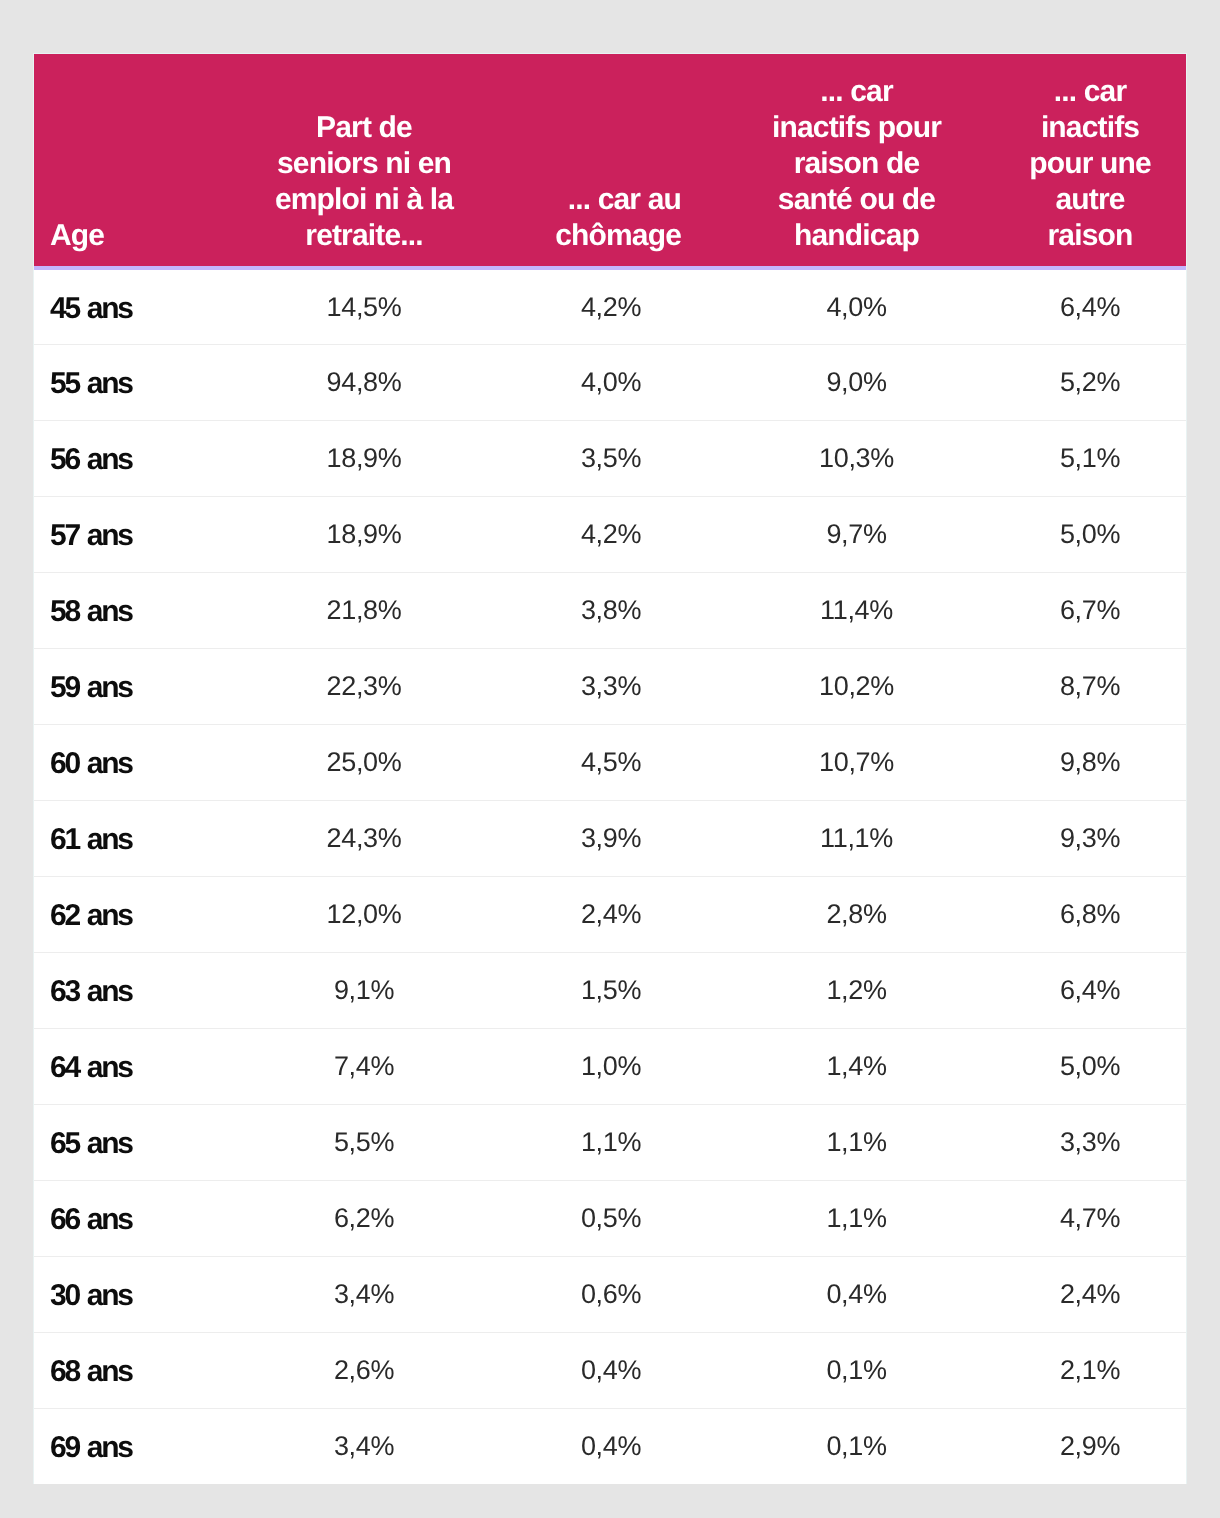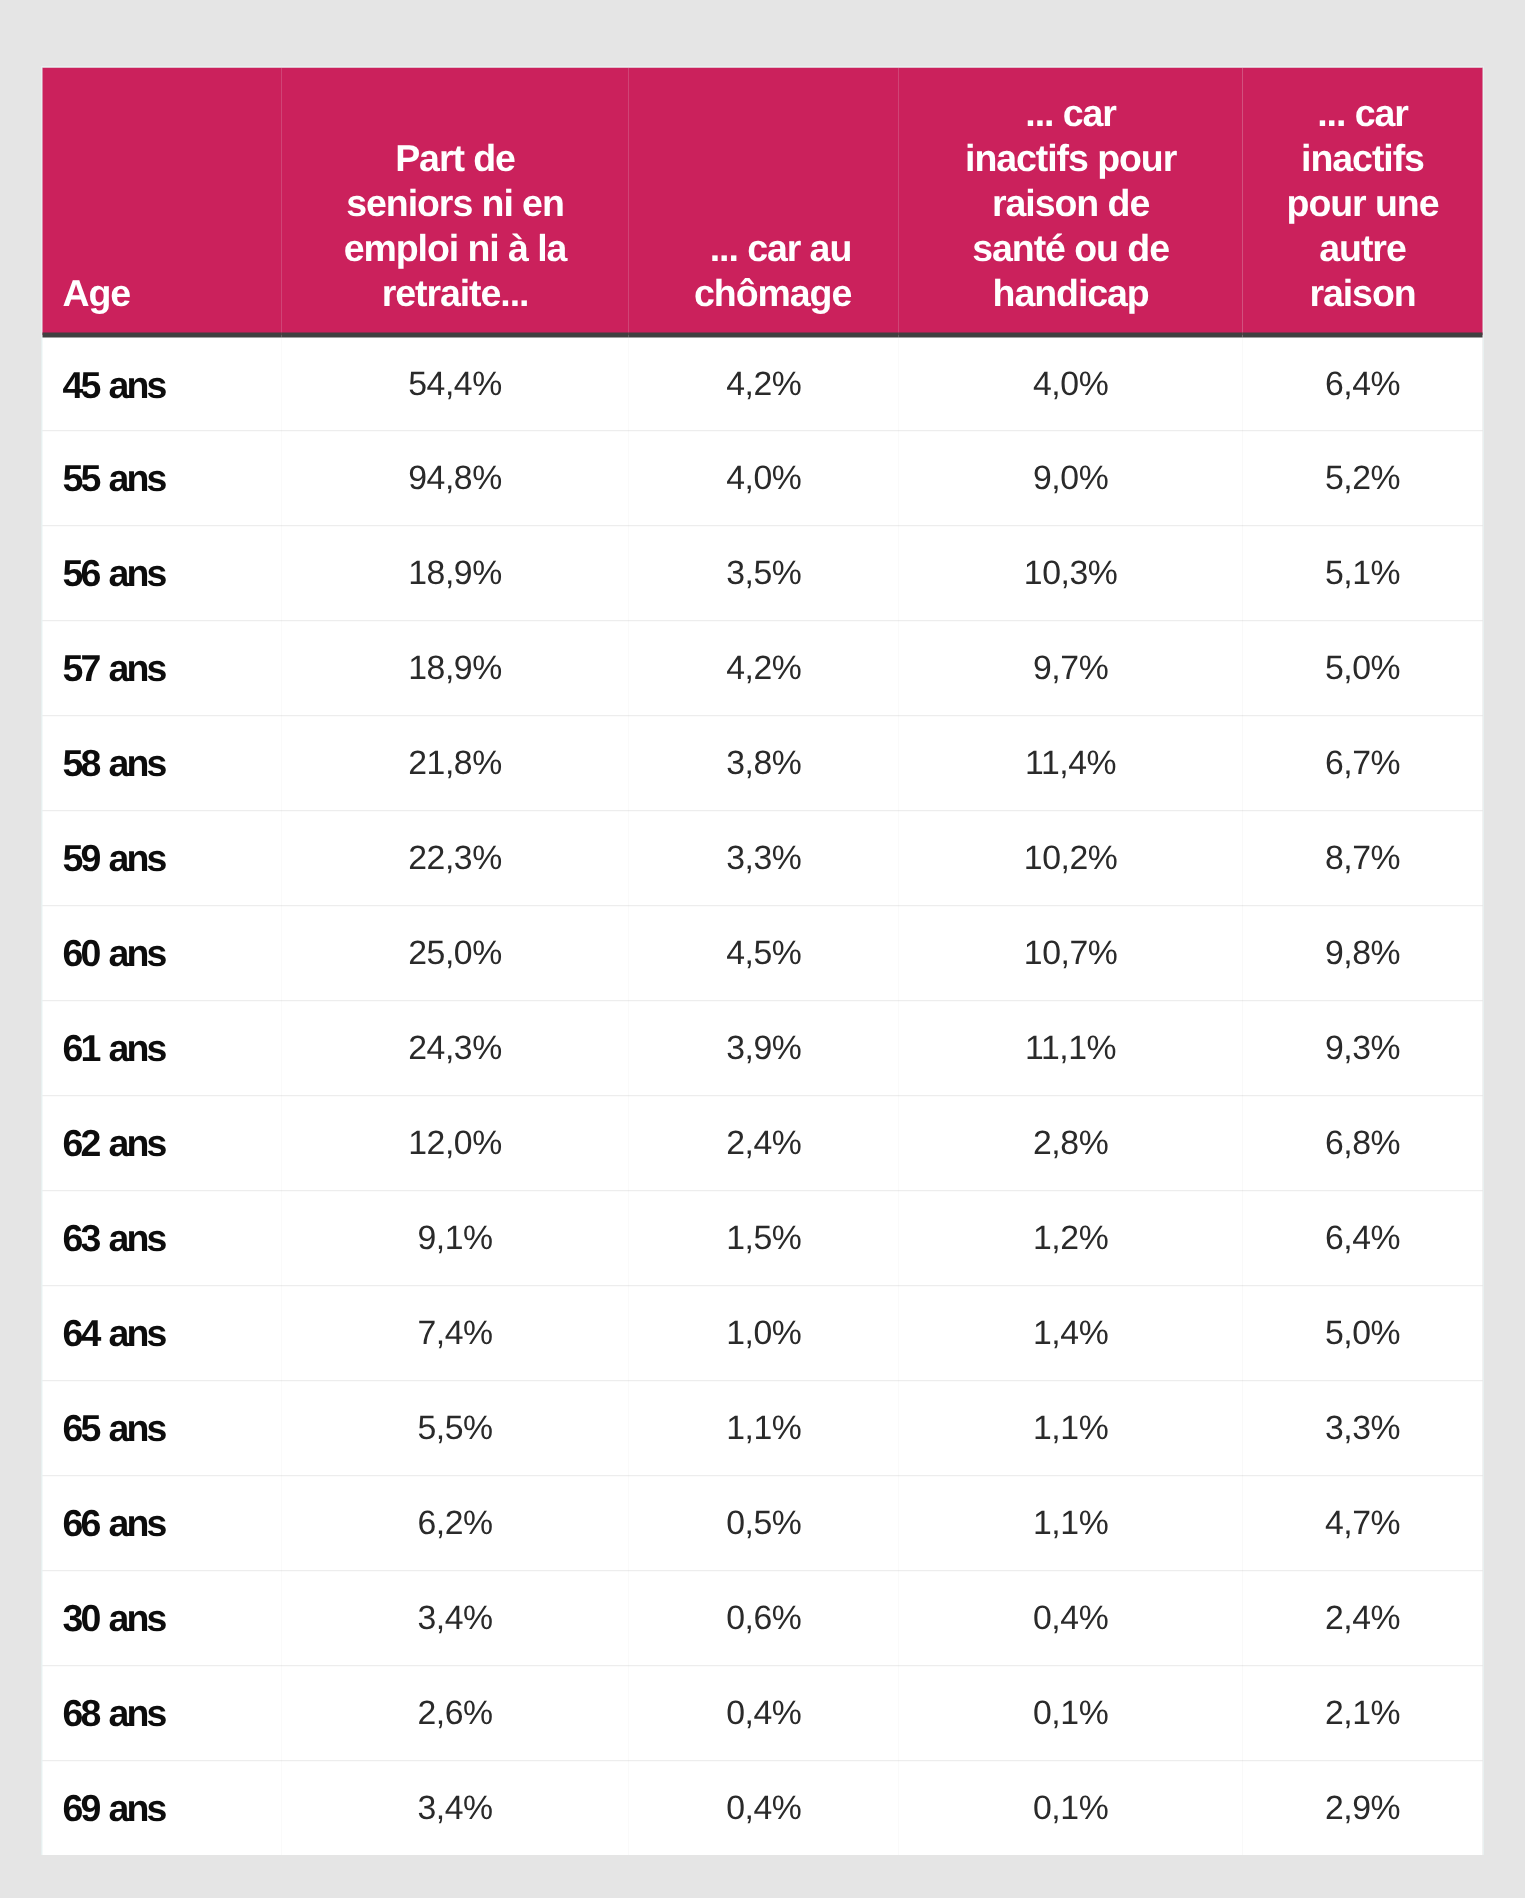--- a/index.html
+++ b/index.html
@@ -38,21 +38,21 @@
   thead th {
     border-top:1px solid #e9f3f3;
     color:#ffffff;
     font-weight:700;
     font-size:30px;
     line-height:36px;
     vertical-align:bottom;
     text-align:center;
     padding:20px 0 12px 0;
     box-sizing:border-box;
-    border-bottom:4px solid #404040;
+    border-bottom:4px solid #c4b5fd;
     letter-spacing:-0.85px;
   }
   thead th .hl {
     display:inline-block;
     text-align:center;
   }
   th.th-age { text-align:left; padding-left:16px; }
   th.th-age .hl { text-align:left; max-width:160px; }
   th.th-part   .hl { max-width:185px;margin-top:36px; }
   th.th-chom   .hl { max-width:140px;text-align:right; }
@@ -104,21 +104,21 @@
         <th class="th-age"><span class="hl">Age</span></th>
         <th class="th-part"><span class="hl">Part de seniors ni en emploi ni à la retraite...</span></th>
         <th class="th-chom"><span class="hl">... car au chômage</span></th>
         <th class="th-sante"><span class="hl">... car inactifs pour raison de santé ou de handicap</span></th>
         <th class="th-autre"><span class="hl">... car inactifs pour une autre raison</span></th>
       </tr>
     </thead>
     <tbody id="table-body">
         <tr class="row-odd">
           <td class="cell-age">45 ans</td>
-          <td>54,4%</td>
+          <td>14,5%</td>
           <td>4,2%</td>
           <td>4,0%</td>
           <td>6,4%</td>
         </tr>
         <tr class="row-even">
           <td class="cell-age">55 ans</td>
           <td>94,8%</td>
           <td>4,0%</td>
           <td>9,0%</td>
           <td>5,2%</td>

